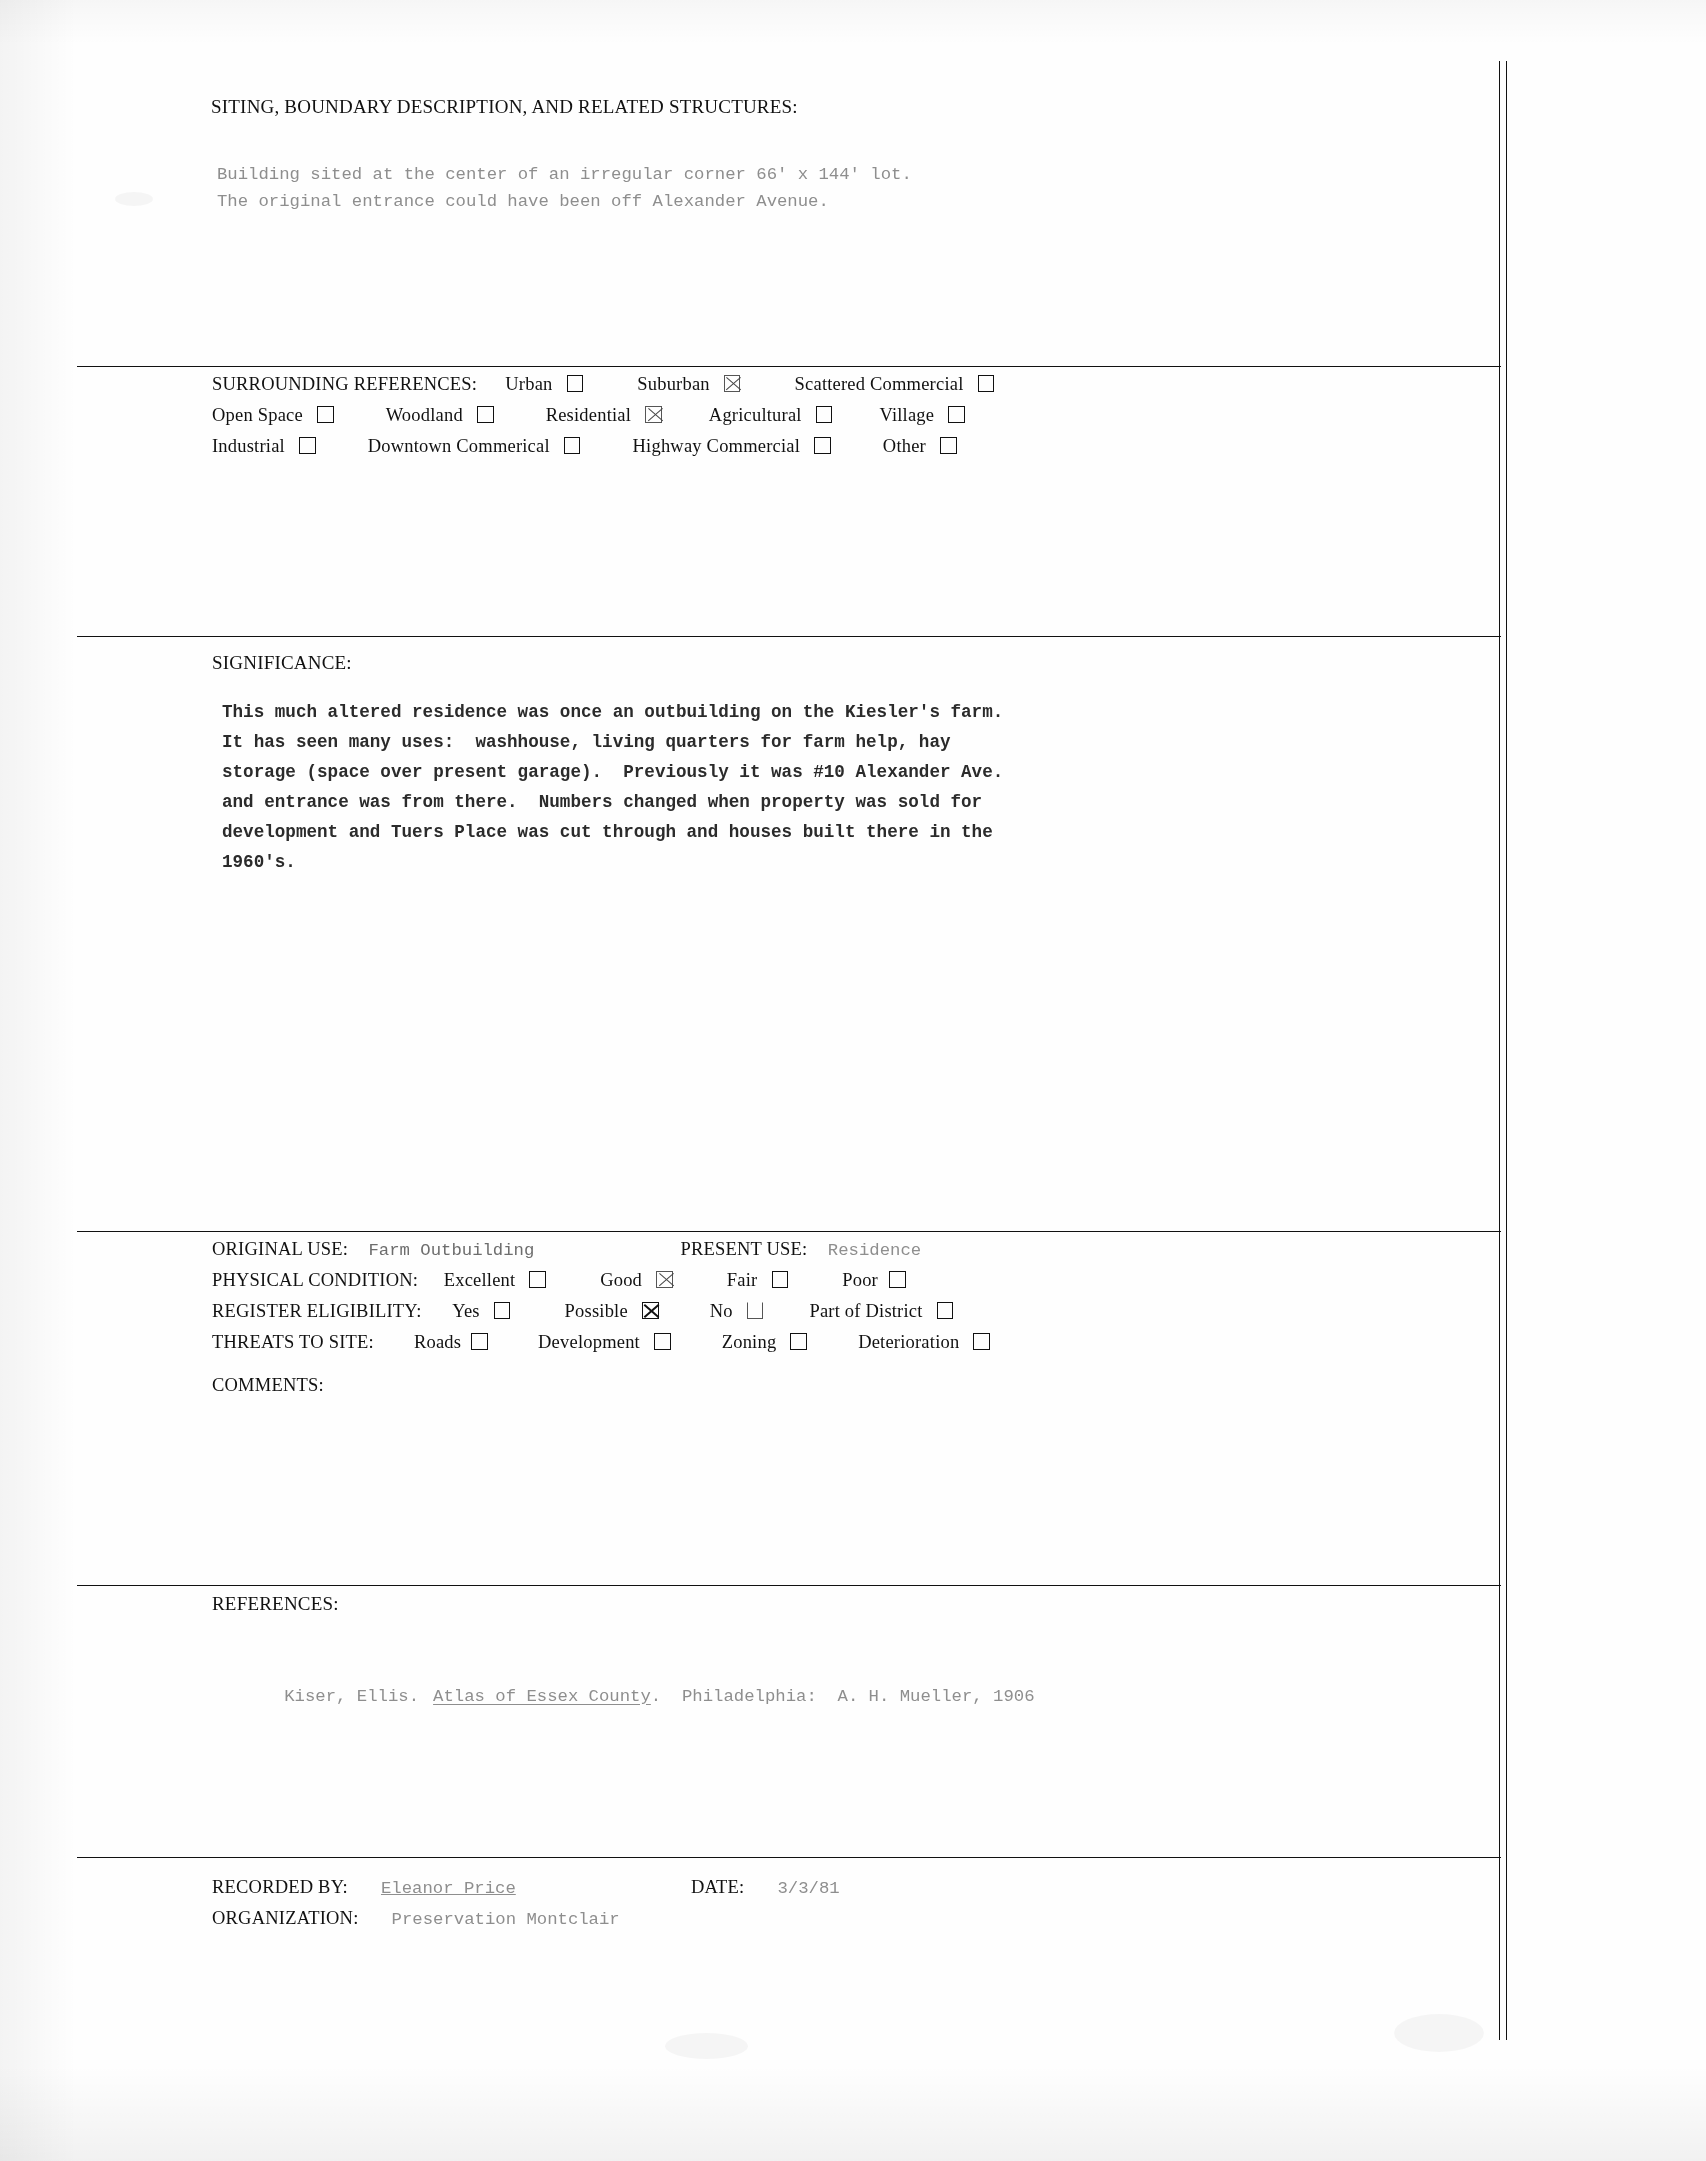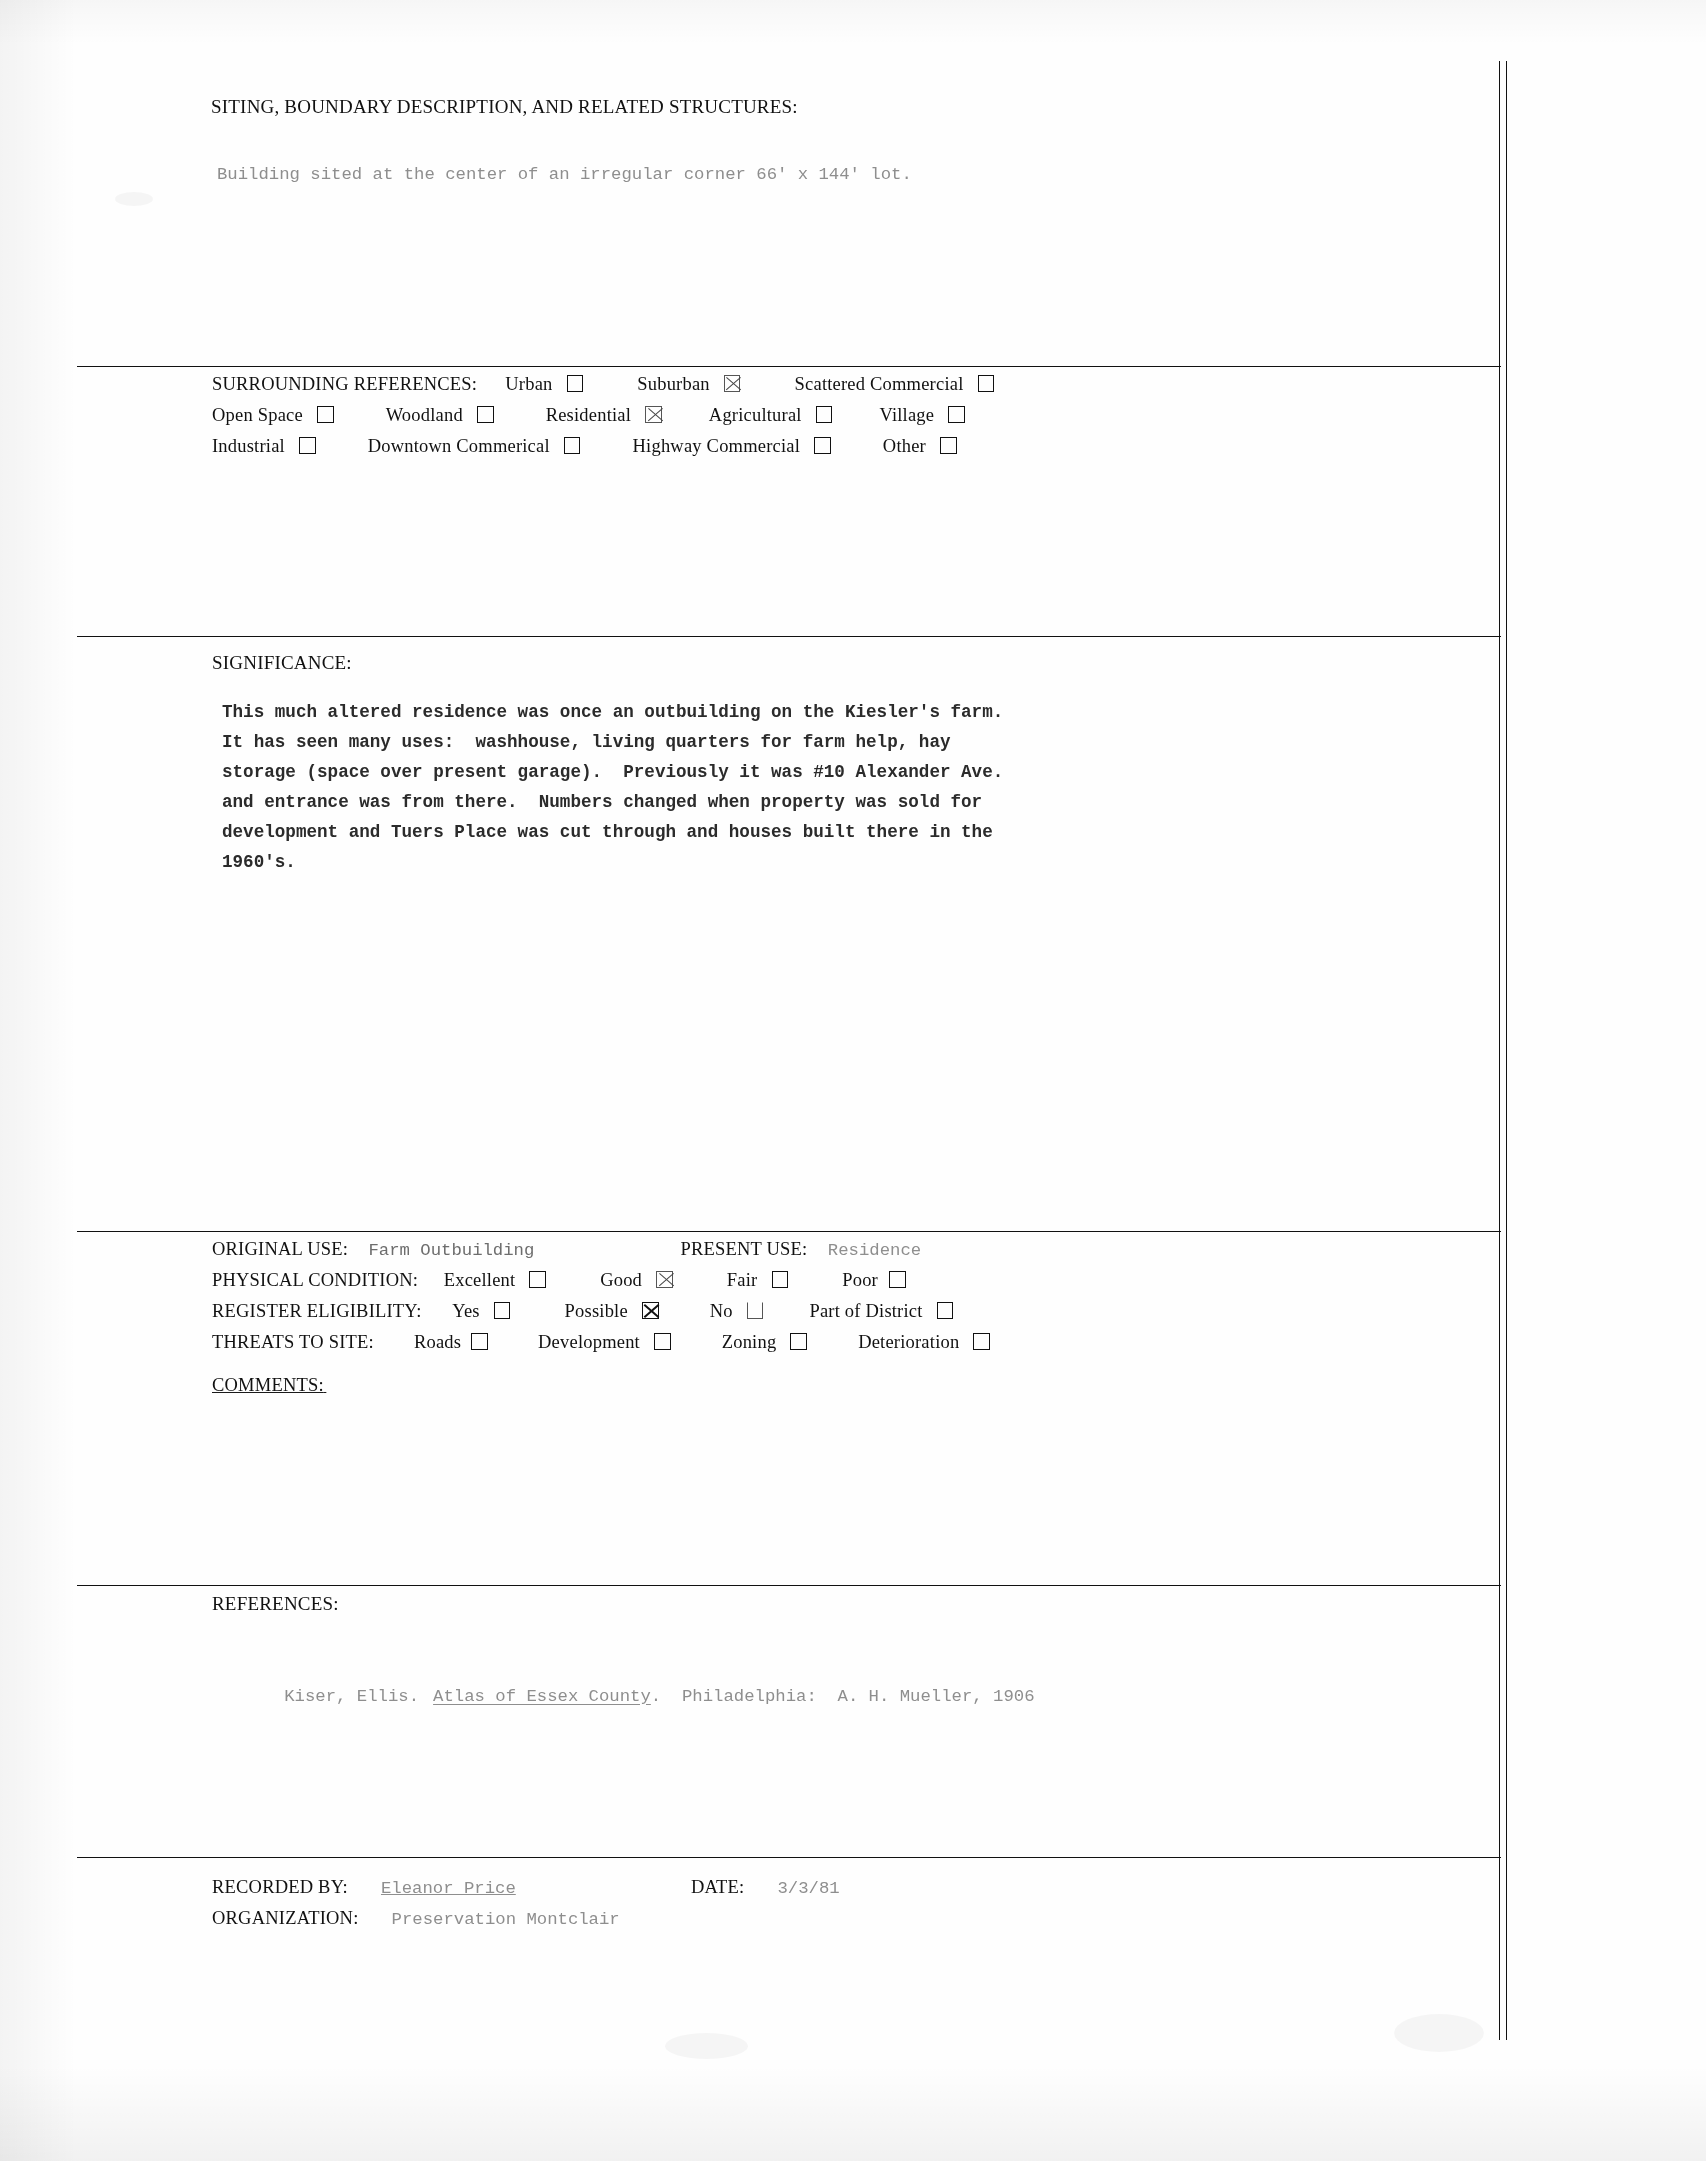--- a/index.html
+++ b/index.html
@@ -154,20 +154,21 @@
   <div class="smudge" style="left:665px; top:2033px; width:83px; height:25.6px;"></div>
   <div class="smudge" style="left:1394px; top:2014px; width:90px; height:38px;"></div>
 
   <div class="right-rule"></div>
 
   <div class="section" style="left:211px; top:96px;">
     <span class="label label-lg">SITING, BOUNDARY DESCRIPTION, AND RELATED STRUCTURES:</span>
   </div>
   <div class="section" style="left:217px; top:161px;">
     <div class="typed typed-faint">Building sited at the center of an irregular corner 66' x 144' lot.</div>
+    <div class="typed typed-faint">The original entrance could have been off Alexander Avenue.</div>
   </div>
 
   <div class="hrule" style="top:366px;"></div>
 
   <div class="section" style="left:212px; top:370px;">
     <div class="row">
       <span class="label">SURROUNDING REFERENCES:</span>
       <span class="sp" style="width:23px;"></span>
       <span class="label">Urban</span>
       <span class="sp" style="width:9px;"></span>
@@ -302,21 +303,21 @@
       <span class="label">Zoning</span>
       <span class="sp" style="width:9px;"></span>
       <span class="box"></span>
       <span class="sp" style="width:46px;"></span>
       <span class="label">Deterioration</span>
       <span class="sp" style="width:9px;"></span>
       <span class="box"></span>
     </div>
 
 
-    <div class="row" style="margin-top:11.5px;text-decoration:underline;">
+    <div class="row" style="margin-top:11.5px;">
       <span class="label">COMMENTS:</span>
       <span class="sp" style="width:15.3px;"></span>
       <span class="typed typed-faint" style="display:inline;"></span>
     </div>
   </div>
 
   <div class="hrule" style="top:1585px;"></div>
 
   <div class="section" style="left:212px; top:1593px;">
     <span class="label label-lg">REFERENCES:</span>

